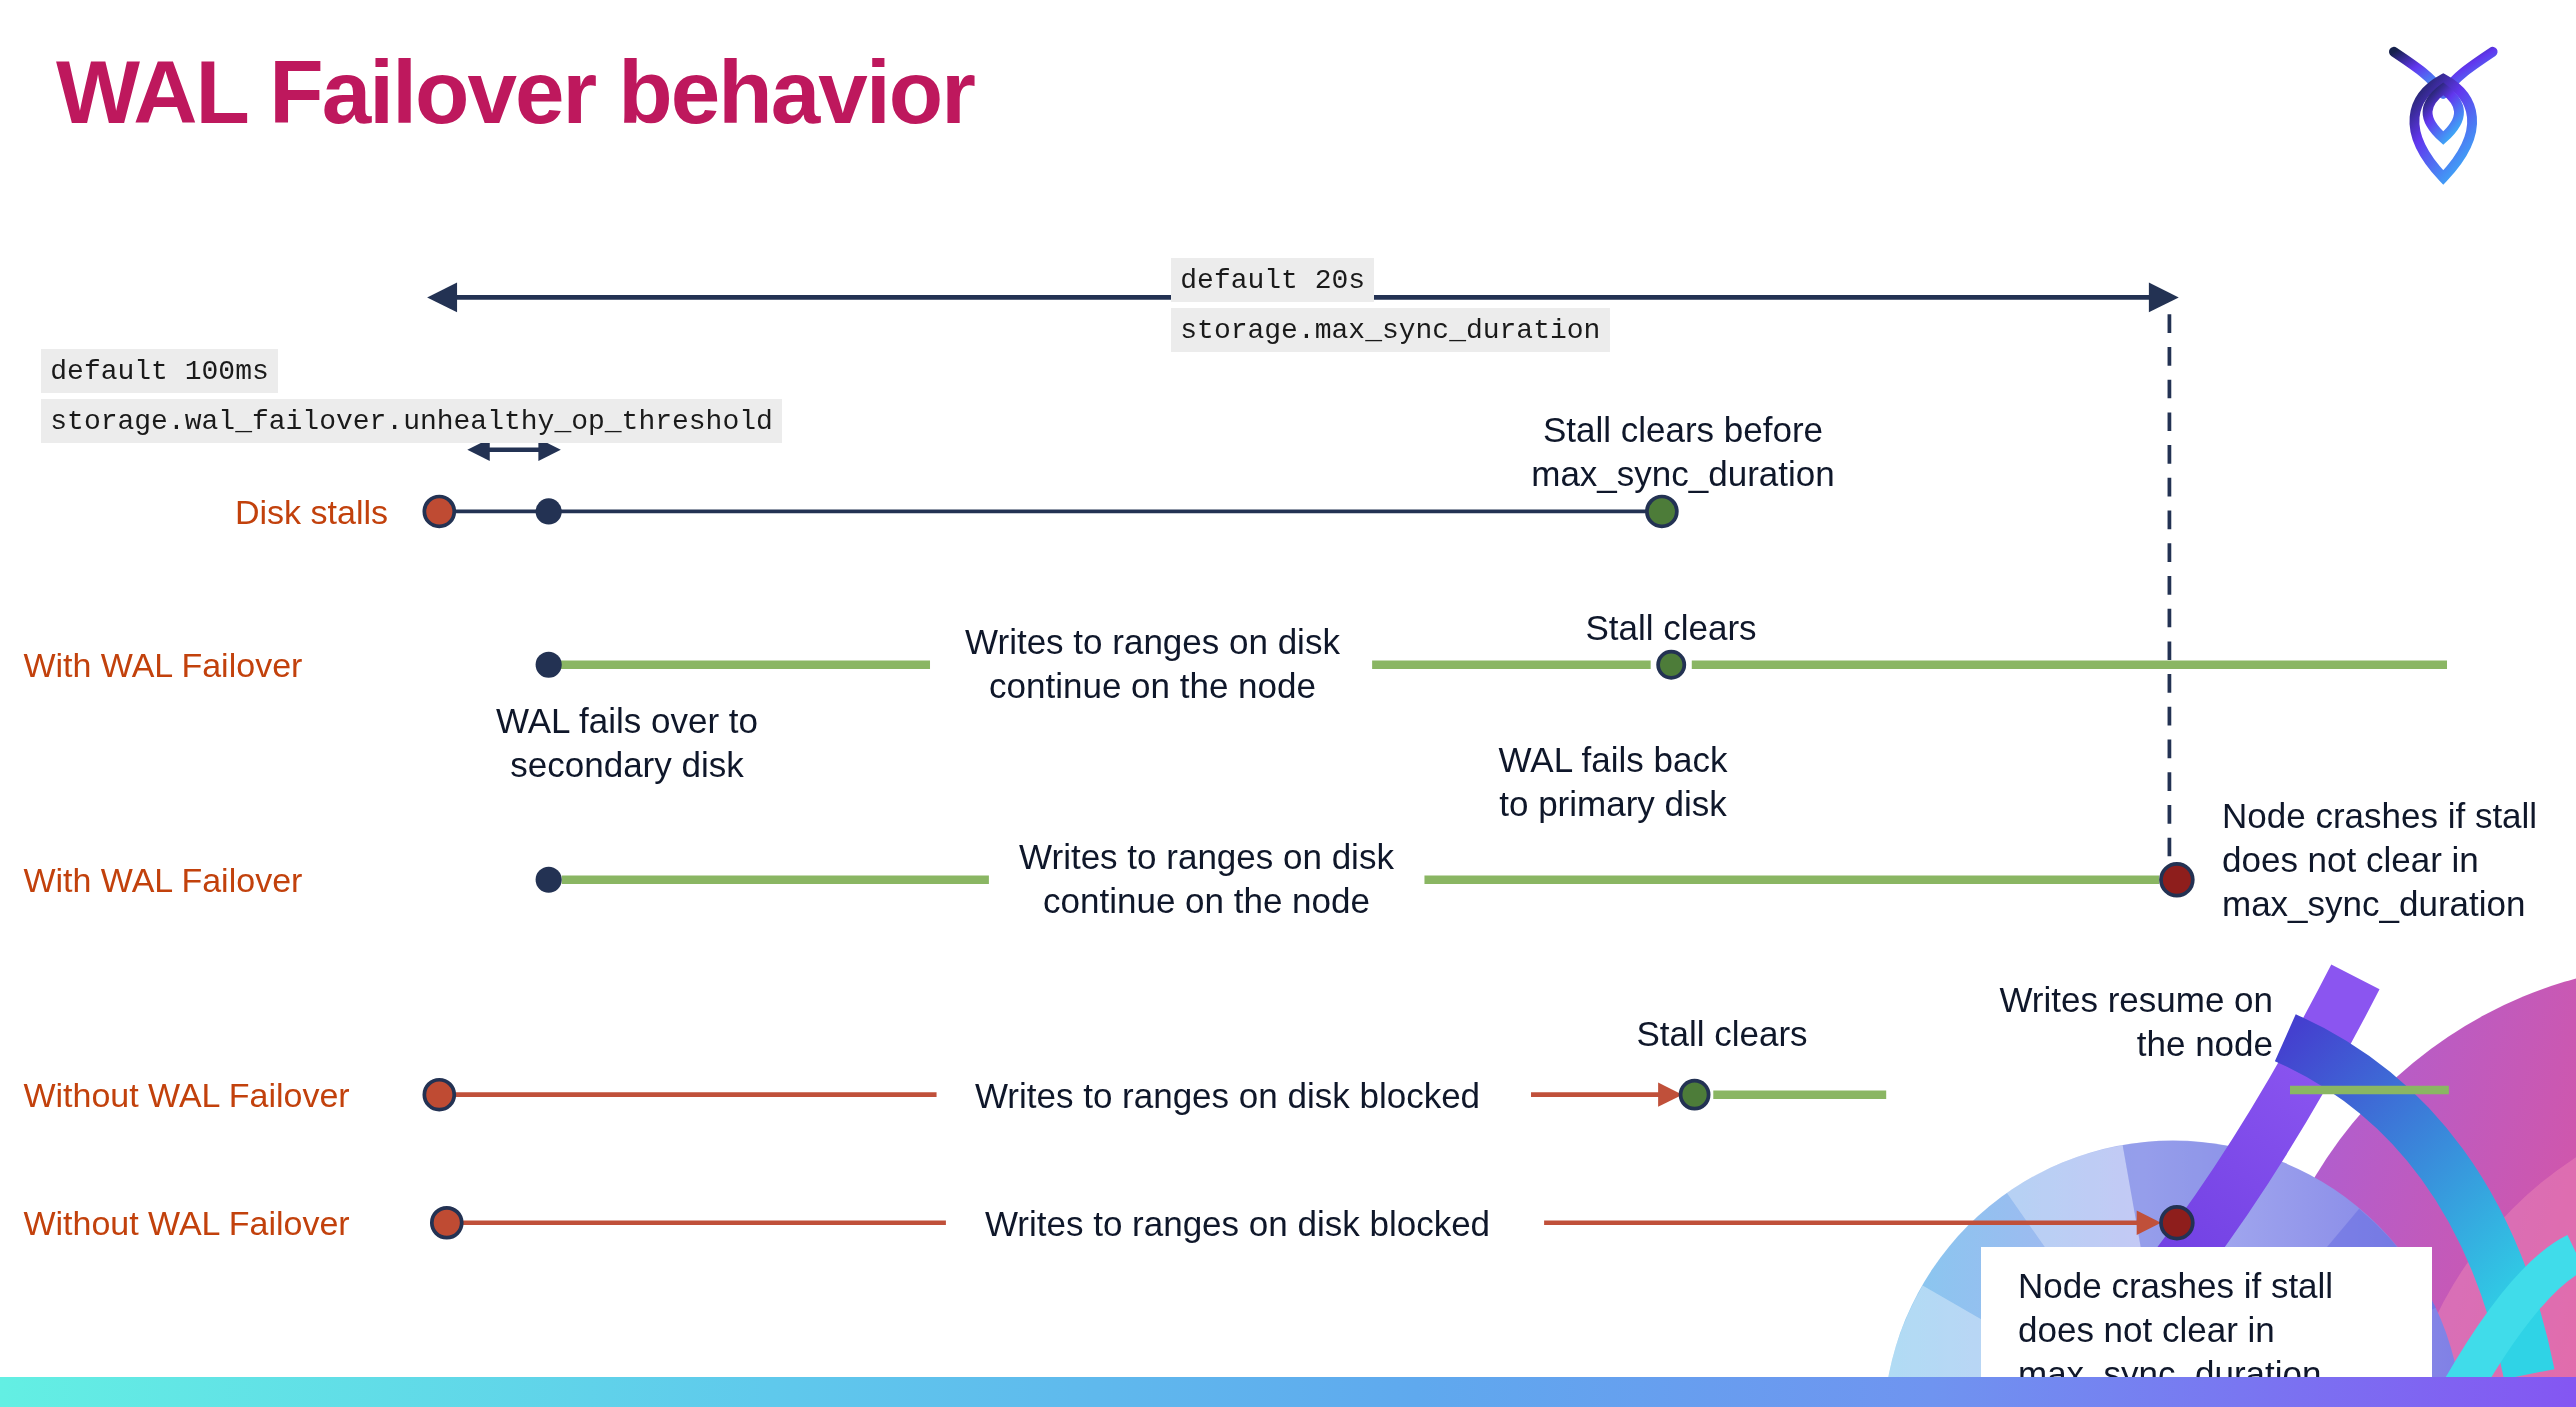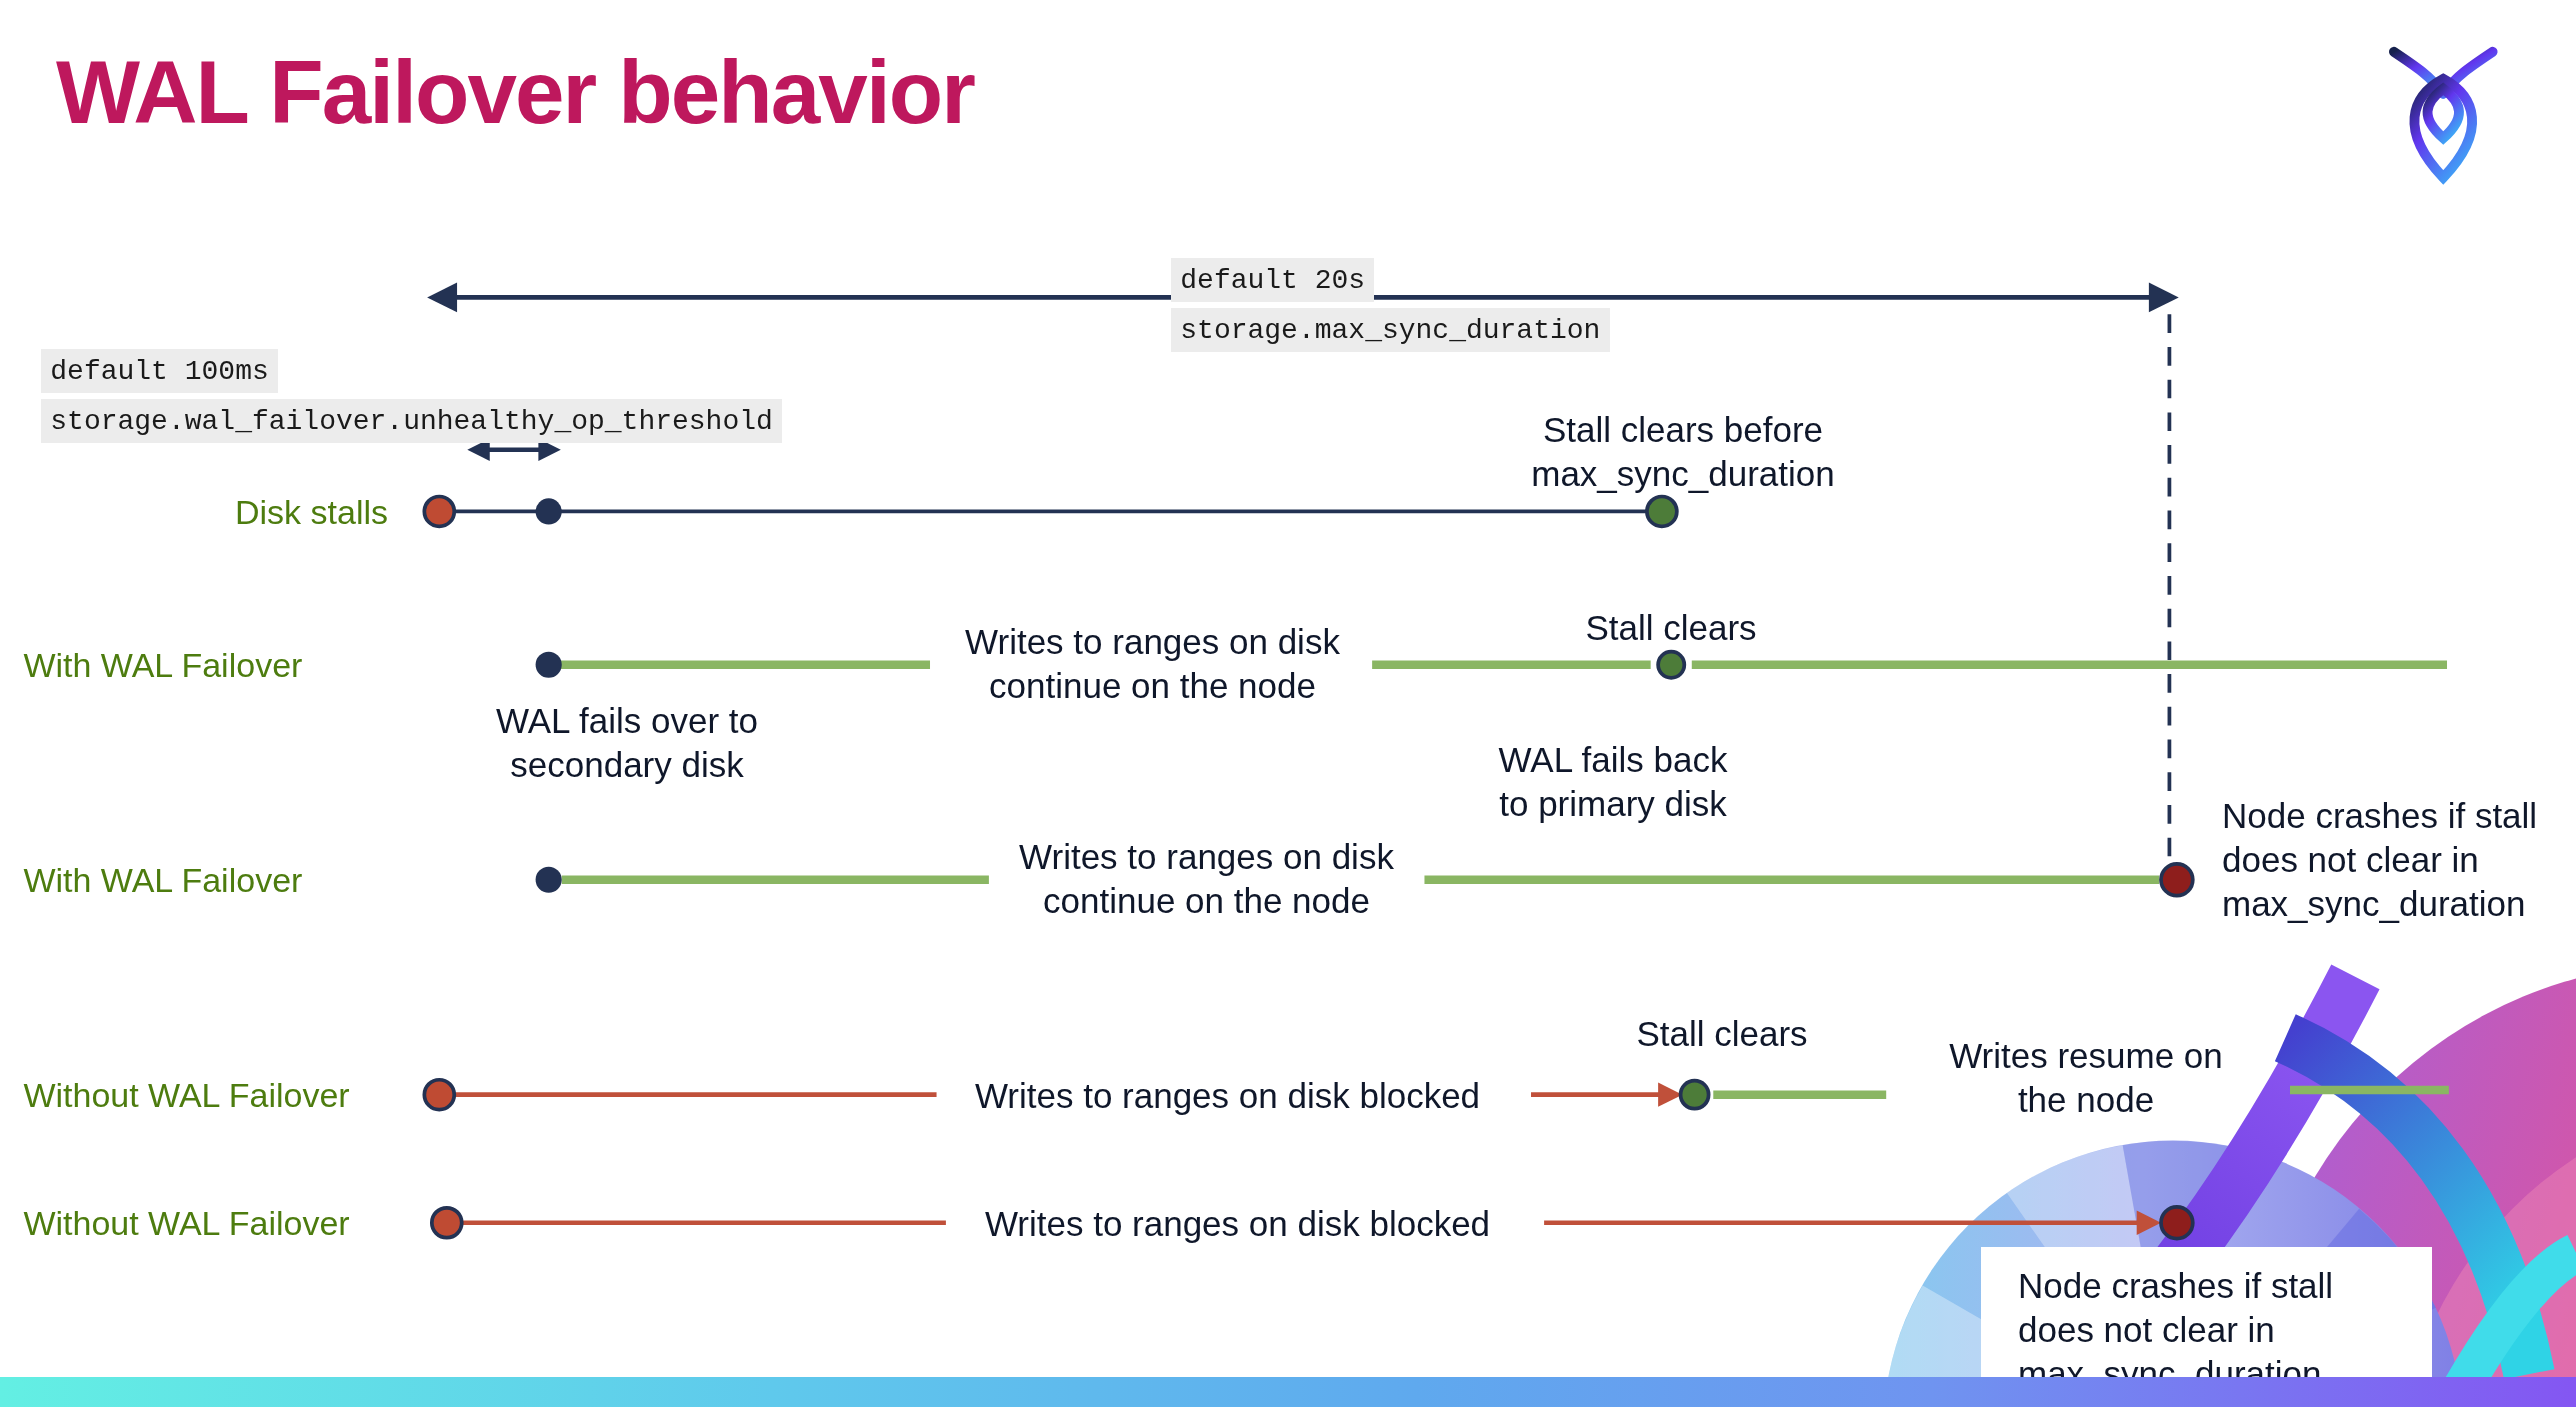--- a/index.html
+++ b/index.html
@@ -15,21 +15,21 @@
   .chip{
     display:table;font-family:"Liberation Mono","DejaVu Sans Mono",monospace;
     font-size:28px;line-height:37px;background:var(--code_bg,#ececec);
     color:#1a1a1a;padding:3.7px 9.3px;margin-bottom:5.6px;white-space:pre;
   }
   .note{
     font-size:35px;line-height:44px;white-space:pre-line;color:#0f172a;
   }
   .center{text-align:center;}
   .right{text-align:right;}
-  .rowlabel{font-size:34px;line-height:39px;color:#4d7c0f;white-space:nowrap;}
+  .rowlabel{font-size:34px;line-height:39px;color:#c2410c;white-space:nowrap;}
   .ln-navy{stroke:var(--navy,#233253);fill:none;}
   .ln-green{stroke:var(--green_line,#8ab663);stroke-width:9;fill:none;}
   .ln-red{stroke:var(--red_line,#c0503a);stroke-width:5;fill:none;}
   .dash{stroke:var(--navy,#233253);stroke-width:4;stroke-dasharray:20 15;fill:none;}
   .dot-red{fill:var(--red,#bf4b33);stroke:var(--navy,#233253);stroke-width:4;}
   .dot-navy{fill:var(--navy,#233253);}
   .dot-green{fill:var(--green,#4d7c39);stroke:var(--navy,#233253);stroke-width:4;}
   .dot-maroon{fill:var(--maroon,#8e1e1c);stroke:var(--navy,#233253);stroke-width:4;}
   .head-navy{fill:var(--navy,#233253);}
   .head-red{fill:var(--red_line,#c0503a);}
@@ -179,21 +179,21 @@
   <div class="abs rowlabel" style="left:23.4px;top:861px;">With WAL Failover</div>
   <div class="abs note center" style="left:1001px;top:835px;width:411px;">Writes to ranges on disk
 continue on the node</div>
   <div class="abs note" style="left:2222px;top:794px;width:355px;">Node crashes if stall
 does not clear in
 max_sync_duration</div>
 
   <div class="abs rowlabel" style="left:23.4px;top:1076px;">Without WAL Failover</div>
   <div class="abs note center" style="left:947px;top:1074px;width:561px;">Writes to ranges on disk  blocked</div>
   <div class="abs note center" style="left:1582px;top:1012px;width:280px;">Stall clears</div>
-  <div class="abs note center" style="left:1899px;top:1034px;width:374px;">Writes resume on
+  <div class="abs note center" style="left:1899px;top:978px;width:374px;text-align:right;">Writes resume on
 the node</div>
 
   <div class="abs rowlabel" style="left:23.4px;top:1204px;">Without WAL Failover</div>
   <div class="abs note center" style="left:957px;top:1202px;width:561px;">Writes to ranges on disk  blocked</div>
 
   <div id="crashbox" class="abs">
     <div class="note">Node crashes if stall
 does not clear in
 max_sync_duration</div>
   </div>

